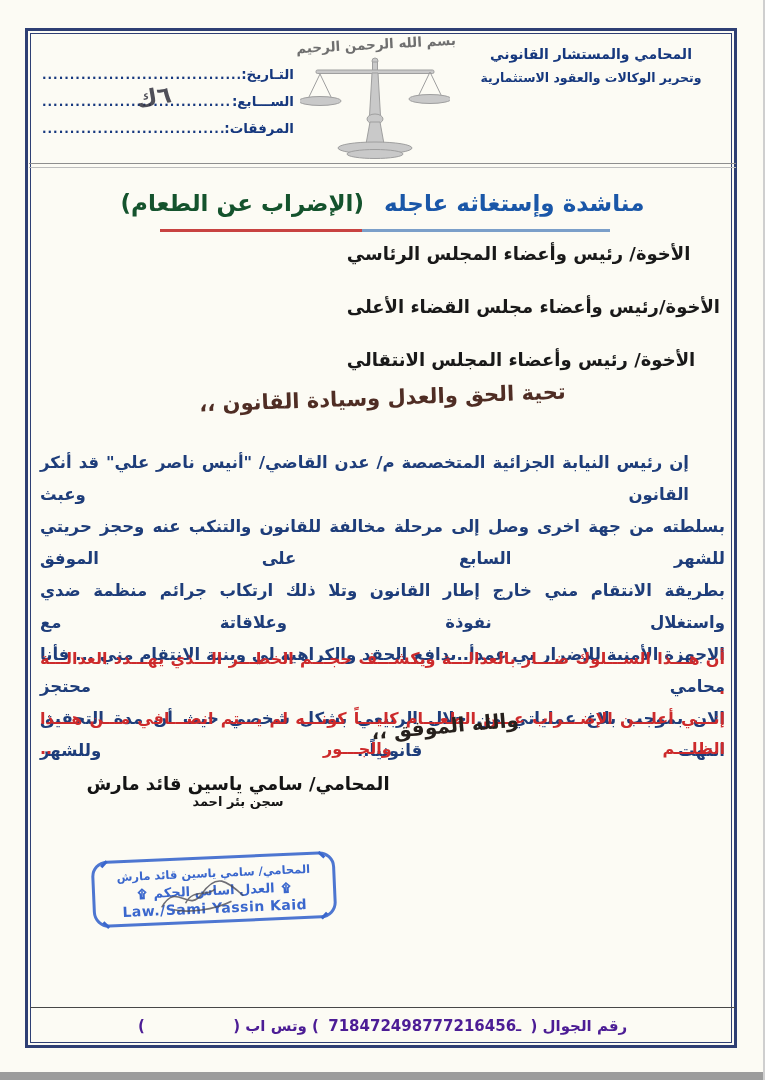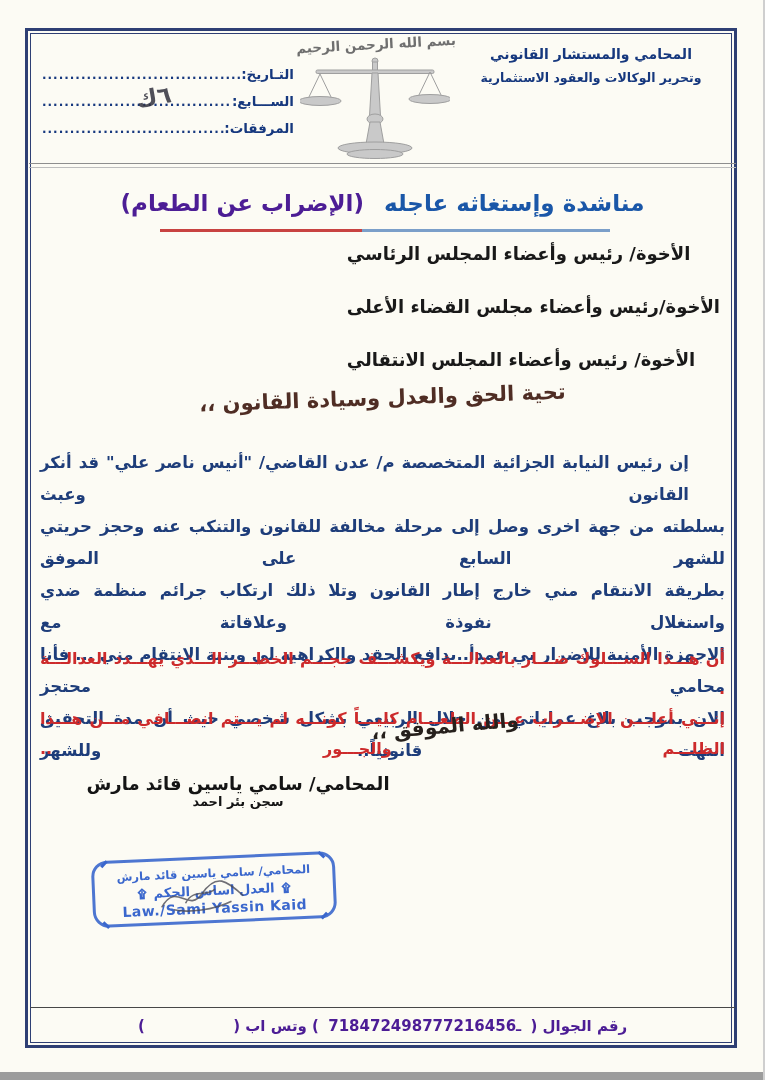--- a/index.html
+++ b/index.html
@@ -22,21 +22,21 @@
   .field{display:flex;align-items:baseline;margin-bottom:11px;}
   .flabel{white-space:nowrap;}
   .fdots{flex:1;overflow:hidden;white-space:nowrap;letter-spacing:1px;font-size:12px;direction:ltr;text-align:left;}
   .handwritten{position:absolute;top:84px;left:136px;font-size:23px;font-weight:bold;color:#33333f;
     transform:rotate(-10deg);unicode-bidi:bidi-override;direction:rtl;opacity:.85;}
   .hdr-sep{position:absolute;top:163px;left:29px;right:29px;height:3px;
     border-top:1.5px solid #8e8e8e;border-bottom:1px solid #bdbdbd;}
   
   .title{position:absolute;top:190px;left:0;right:0;text-align:center;font-weight:bold;font-size:23px;white-space:nowrap;}
   .title-main{color:#1a57a8;}
-  .title-paren{color:#4c1d95;margin-right:12px;text-align:right;}
+  .title-paren{color:#14532d;margin-right:12px;text-align:right;}
   .title-underline{position:absolute;top:229px;left:160px;width:450px;height:3px;
     background:linear-gradient(to right,#c84341 0 45%,#7b9fc9 45% 100%);}
   
   .addr{position:absolute;top:243px;right:45px;text-align:left;color:#191919;font-weight:bold;font-size:18px;}
   .addr .line{margin-bottom:31px;line-height:22px;}
   
   .greeting{position:absolute;top:386px;left:0;right:0;text-align:center;font-size:21px;
     font-weight:bold;color:#4f2d24;transform:rotate(-2deg);}
   
   .body-par{position:absolute;top:447px;left:40px;right:40px;color:#1e3d7a;font-weight:bold;font-size:16.5px;}

